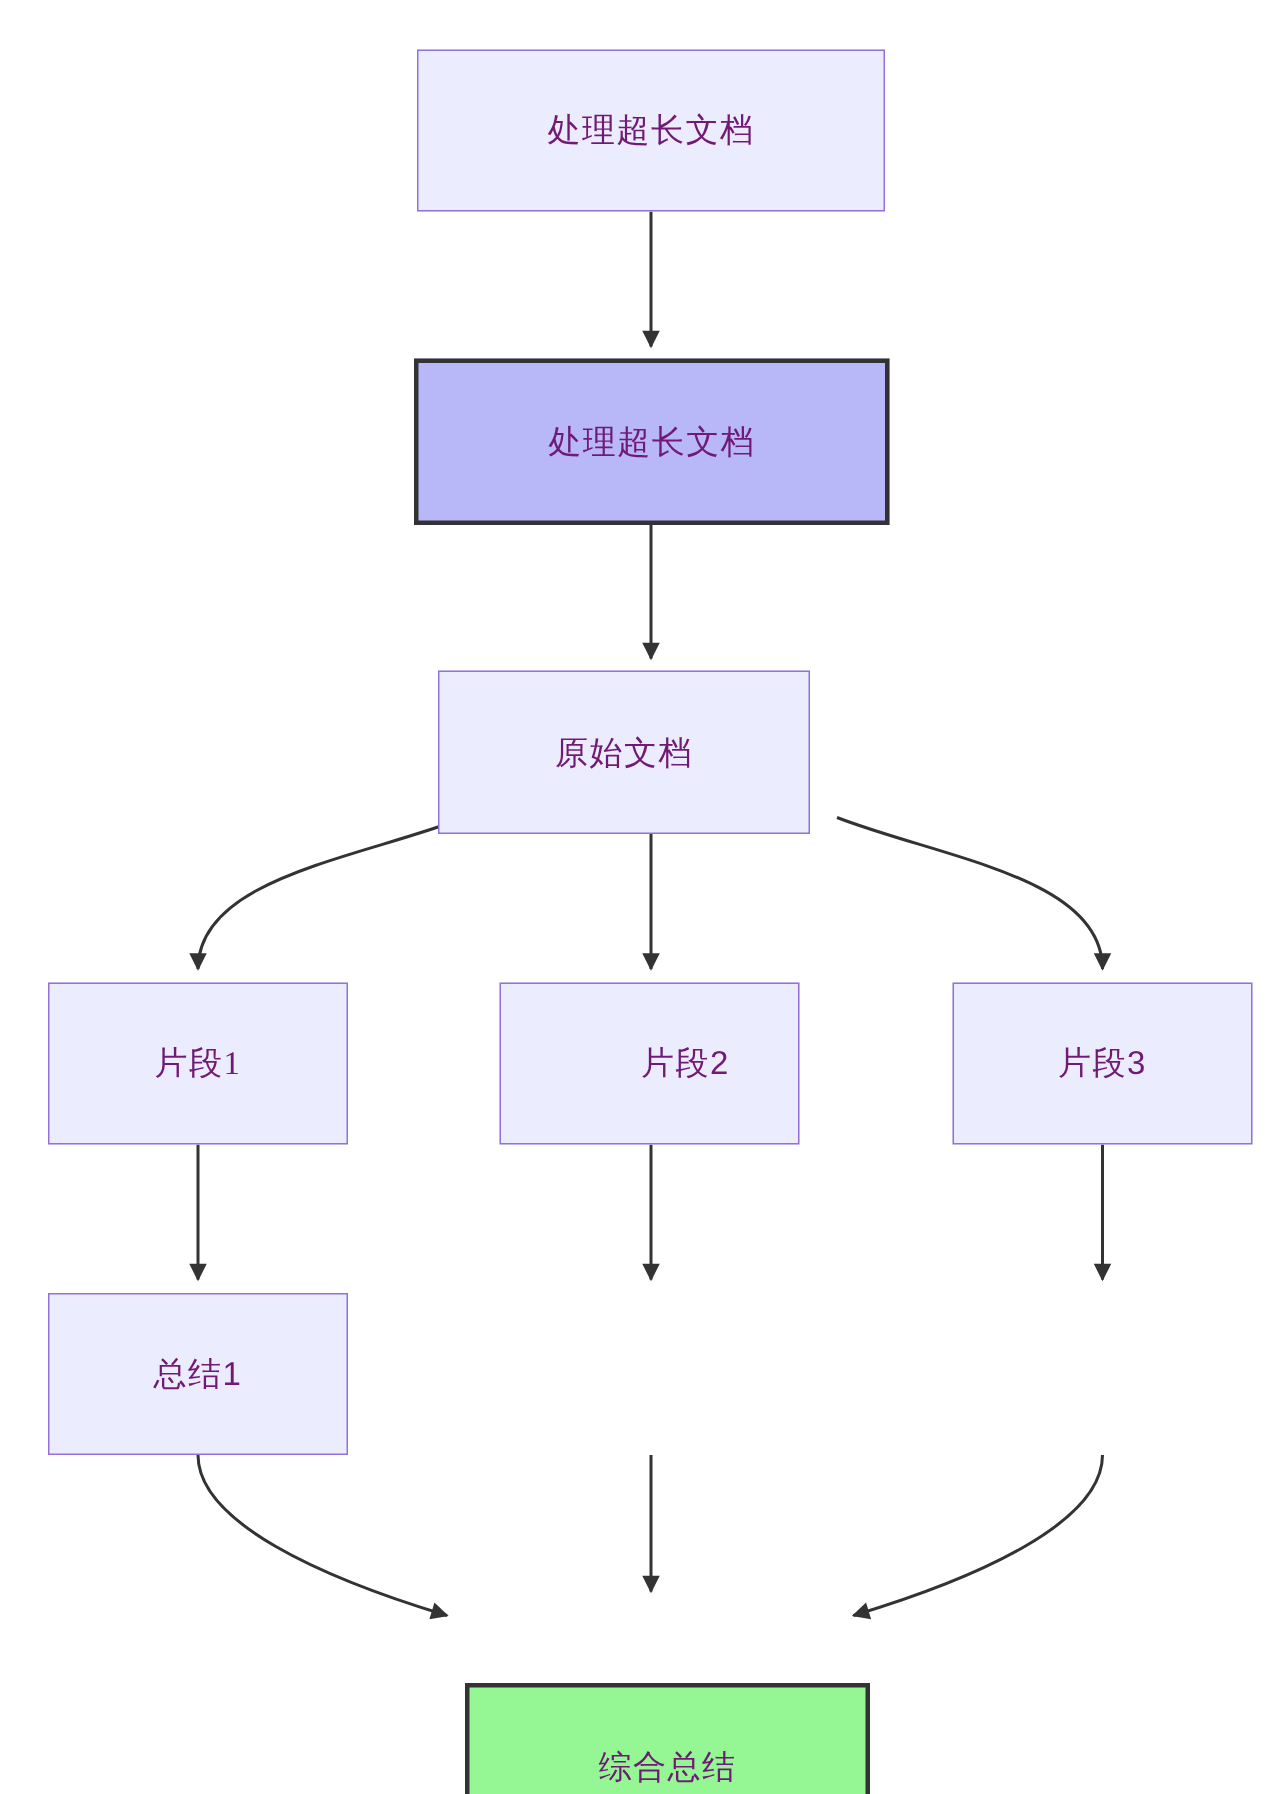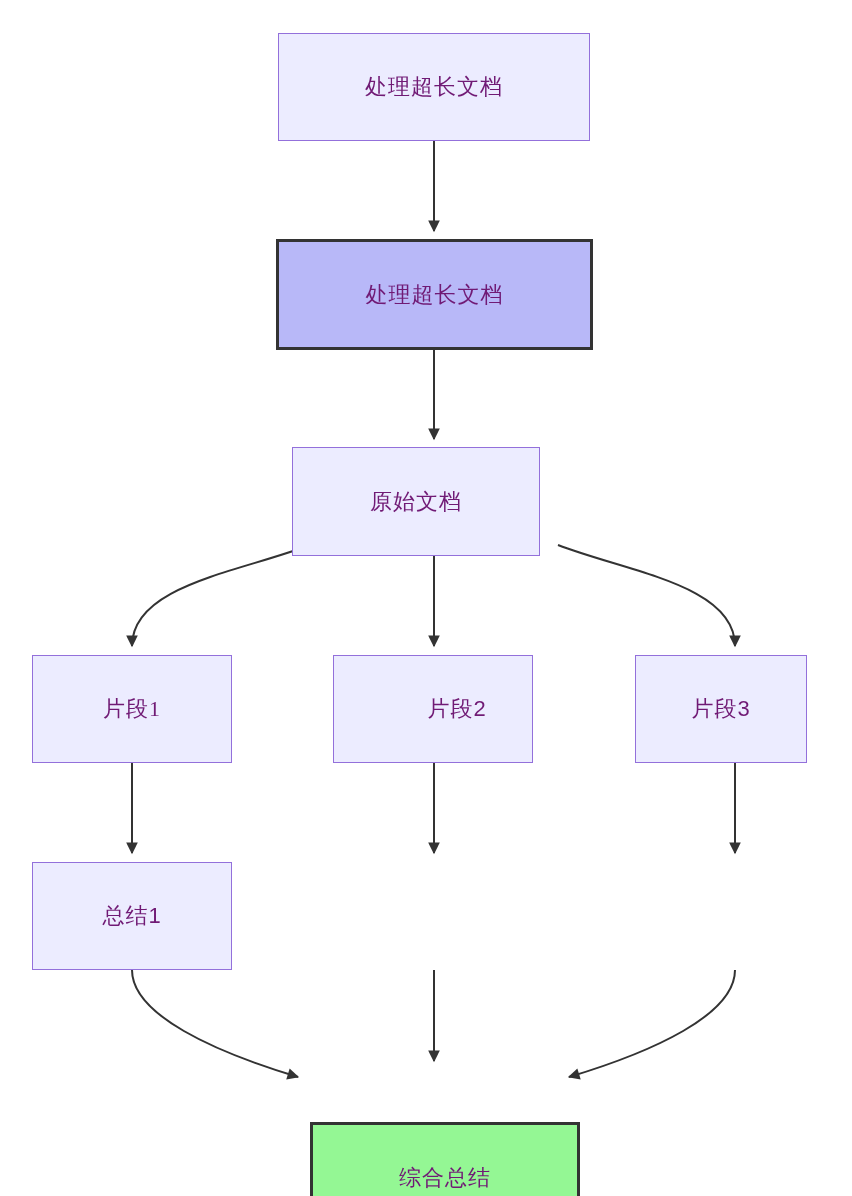--- a/index.html
+++ b/index.html
@@ -47,21 +47,21 @@
   .node.success {
     background: #94F794;
     border: 3.5px solid #333333;
   }
   
   #n-a { left: 278px; top: 33px;  width: 312px; height: 108px; }
   #n-b { left: 276px; top: 239px; width: 317px; height: 111px; }
   #n-c { left: 292px; top: 447px; width: 248px; height: 109px; }
   #n-d { left: 32px;  top: 655px; width: 200px; height: 108px; font-family: Liberation Serif, serif; }
   #n-e { left: 333px; top: 655px; width: 200px; height: 108px; padding-left: 48px; }
-  #n-f { left: 635px; top: 655px; width: 172px; height: 108px; }
+  #n-f { left: 635px; top: 655px; width: 200px; height: 108px; }
   #n-g { left: 32px;  top: 862px; width: 200px; height: 108px; }
   #n-h { left: 333px; top: 862px; width: 200px; height: 108px; }
   #n-i { left: 635px; top: 862px; width: 200px; height: 108px; }
   #n-j { left: 310px; top: 1122px; width: 270px; height: 111px; }
 </style>
 </head>
 <body>
 
 <div class="canvas">
 

